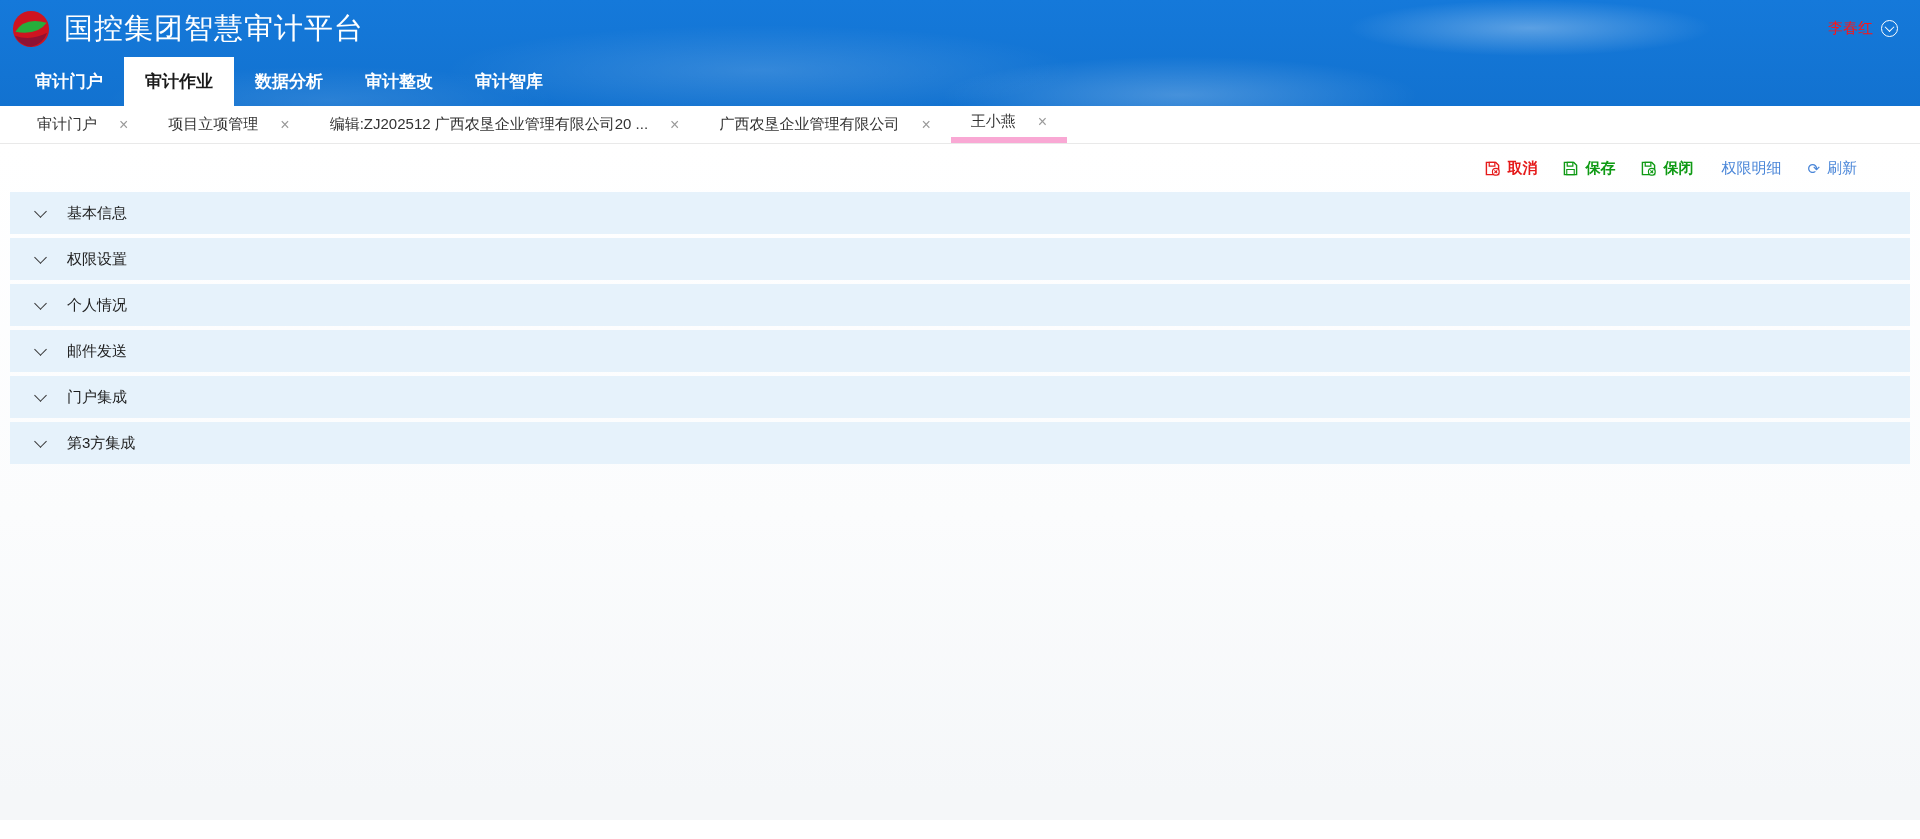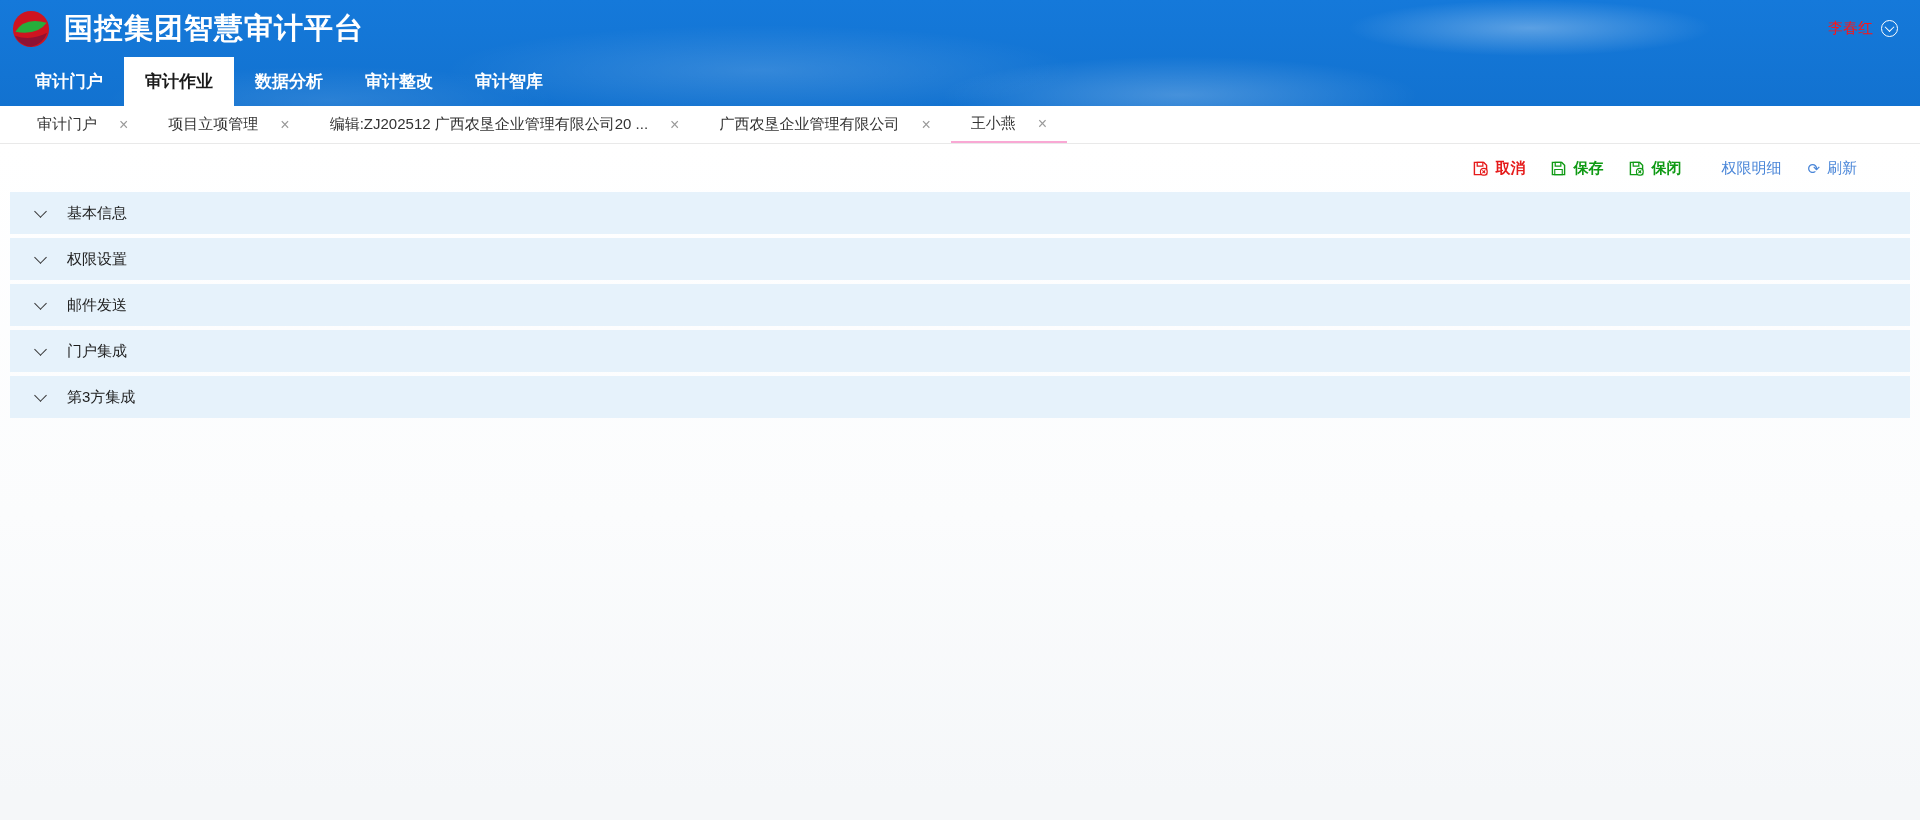--- a/index.html
+++ b/index.html
@@ -10,48 +10,48 @@
   .top-band {
     background:
       radial-gradient(ellipse 260px 40px at 1530px 28px, rgba(255,255,255,0.30), transparent 70%),
       radial-gradient(ellipse 340px 55px at 1180px 95px, rgba(255,255,255,0.22), transparent 70%),
       radial-gradient(ellipse 420px 60px at 760px 70px, rgba(255,255,255,0.14), transparent 75%),
       radial-gradient(ellipse 300px 45px at 330px 100px, rgba(255,255,255,0.10), transparent 75%),
       linear-gradient(180deg,#1579da 0%,#1272d0 100%);
   }
   .header { height:57px; display:flex; align-items:center; padding:0 22px 0 12px; }
   .logo { width:38px; height:38px; flex:0 0 auto; }
-  .app-title { color:#fff; font-size:29px; font-weight:bold; margin-left:14px; letter-spacing:1px; }
+  .app-title { color:#fff; font-size:29px; font-weight:normal; margin-left:14px; letter-spacing:1px; }
   .header-spacer { flex:1; }
   .user-name { color:#ff1515; font-size:15px; font-weight:normal; }
   .user-caret { width:17px; height:17px; border:1.5px solid #fff; border-radius:50%; margin-left:8px;
     display:flex; align-items:center; justify-content:center; }
   .user-caret i { width:7px; height:7px; border-right:1.7px solid #fff; border-bottom:1.7px solid #fff;
     transform:rotate(45deg) translate(-1px,-1px); }
 
   .main-nav { height:49px; display:flex; align-items:stretch; padding-left:14px; }
   .nav-item { color:#fff; font-size:17px; font-weight:bold; display:flex; align-items:center;
     padding:0 21px; cursor:pointer; }
   .nav-item.active { background:#fff; color:#1a1a1a;text-align:right; }
 
   
   .tab-strip { height:38px; background:#fff; border-bottom:1px solid #e9e9e9; display:flex; align-items:stretch; padding-left:17px; }
   .doc-tab { display:flex; align-items:center; font-size:15px; color:#333; padding:0 20px; cursor:pointer; }
   .doc-tab .close { color:#9a9a9a; font-size:16px; margin-left:22px; font-weight:normal; }
-  .doc-tab.active { border-bottom:2px solid #f9a8d4; }
+  .doc-tab.active { border-bottom:6px solid #f9a8d4; }
   .doc-tab .lbl { white-space:nowrap; }
 
   
   .content { flex:1; background:linear-gradient(180deg,#ffffff 0%,#fbfcfd 55%,#f5f7f9 96%, #f5f7f9 100%); display:flex; flex-direction:column; }
   .toolbar { height:48px; display:flex; align-items:center; justify-content:flex-end; padding-right:63px; gap:26px; }
   .tbtn { display:flex; align-items:center; gap:7px; font-size:15px; font-weight:bold; cursor:pointer; background:none; border:none; font-family:inherit; }
   .tbtn svg { display:block; }
   .tbtn.cancel { color:#e51a1a; }
   .tbtn.save, .tbtn.saveclose { color:#0f9a14; }
-  .tbtn.link { color:#4a86d8; font-weight:normal; margin-left:14px; }
+  .tbtn.link { color:#4a86d8; font-weight:normal; margin-left:2px; }
   .refresh-glyph { font-size:15px; line-height:1; }
 
   .accordion { padding:0 10px; }
   .acc-row { height:42px; margin-bottom:4px; background:#e6f2fb; display:flex; align-items:center; padding-left:26px; cursor:pointer; }
   .chev { width:9px; height:9px; border-right:1.6px solid #333; border-bottom:1.6px solid #333;
     transform:rotate(45deg); margin-top:-4px; flex:0 0 auto; }
   .acc-label { font-size:15px; color:#1d1d1d; margin-left:22px; }
 
   .bottom-strip { height:19px; background:#ffffff; }
 </style>
@@ -153,20 +153,24 @@
       <div class="acc-row">
         <i class="chev"></i>
         <span class="acc-label">基本信息</span>
       </div>
       <div class="acc-row">
         <i class="chev"></i>
         <span class="acc-label">权限设置</span>
       </div>
       <div class="acc-row">
         <i class="chev"></i>
+        <span class="acc-label">个人情况</span>
+      </div>
+      <div class="acc-row">
+        <i class="chev"></i>
         <span class="acc-label">邮件发送</span>
       </div>
       <div class="acc-row">
         <i class="chev"></i>
         <span class="acc-label">门户集成</span>
       </div>
       <div class="acc-row">
         <i class="chev"></i>
         <span class="acc-label">第3方集成</span>
       </div>

